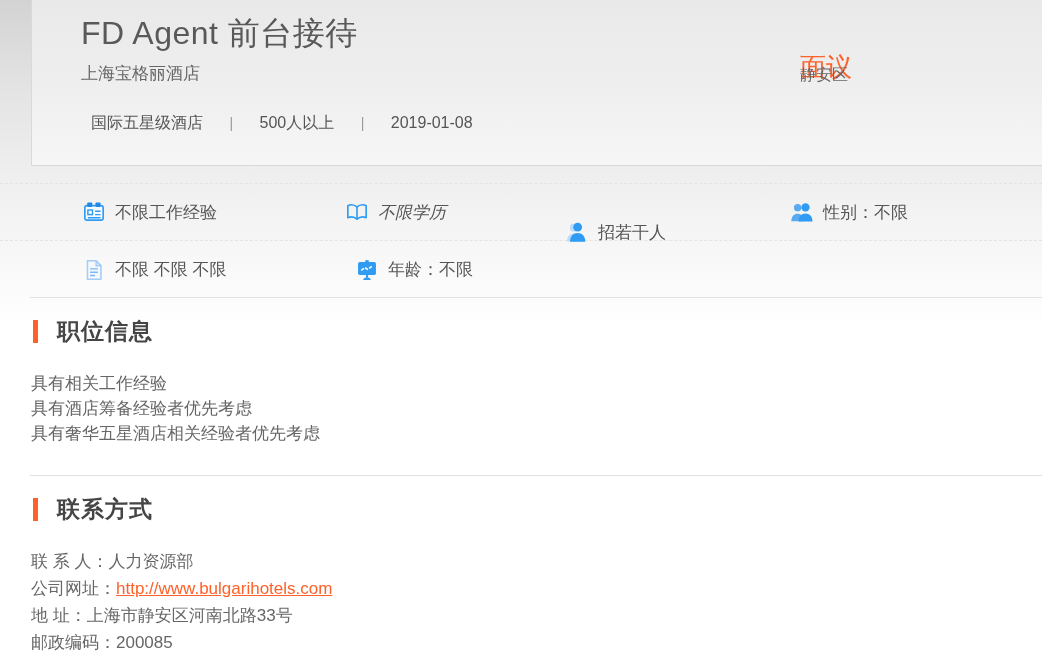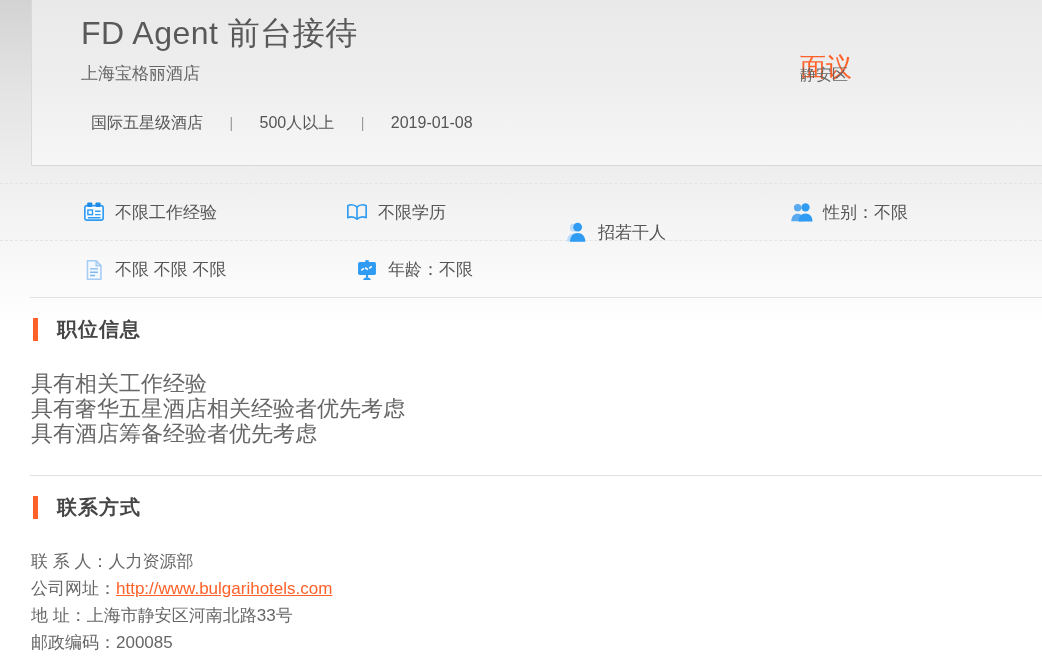--- a/index.html
+++ b/index.html
@@ -21,29 +21,29 @@
   .meta-row .sep { color:#999; padding:0 22px; font-size:14px; }
   .salary { position:absolute; left:768px; top:16px; font-size:26px; color:var(--accent);margin-top:36px; }
   .district { position:absolute; left:768px; top:67px; font-size:16px; color:#666; }
   
   .req-table { position:absolute; top:183px; left:0; right:0; border-top:1px dashed #e4e4e4; }
   .req-row { display:flex; align-items:center; height:57px; padding-left:82px; }
   .req-row.first { border-bottom:1px dashed #e4e4e4; }
   .req-item { display:flex; align-items:center; }
   .req-item .icon { width:24px; height:24px; margin-right:9px; display:inline-flex; }
   .req-item .label { font-size:17px; color:#555; }
-  .w1 { width:263px; } .w2 { width:220px; } .w3 { width:225px;margin-top:40px; } .w4 { width:273px; }
+  .w1 { width:263px; } .w2 { width:220px;font-style:italic; } .w3 { width:225px;margin-top:40px; } .w4 { width:273px; }
   
   .divider { position:absolute; left:30px; right:0; border-top:1px solid #e1e1e1; }
   .d1 { top:297px; } .d2 { top:475px; }
   .section-header { position:absolute; left:33px; display:flex; align-items:center; }
   .sh1 { top:316px; } .sh2 { top:494px; }
   .accent-bar { width:5px; height:23px; background:var(--accent); margin-right:19px; }
-  .section-title { font-size:20px; font-weight:bold; color:#454545; letter-spacing:1px;font-family:Liberation Serif, serif; }
-  .job-desc { position:absolute; left:31px; top:371px; font-size:22px; color:#666; line-height:25px; }
+  .section-title { font-size:23px; font-weight:bold; color:#454545; letter-spacing:1px;font-family:Liberation Serif, serif; }
+  .job-desc { position:absolute; left:31px; top:371px; font-size:17px; color:#666; line-height:25px; }
   .contact-body { position:absolute; left:31px; top:548px; font-size:17px; color:#666; line-height:27px; }
   .contact-line .lbl { color:#666; }
   .website-link { color:var(--accent); text-decoration:underline; }
   :root { --accent:#ff6129; }
 </style>
 </head>
 <body>
 
 <div class="page">
 
@@ -133,22 +133,22 @@
     </div>
   </div>
 
   <div class="divider d1"></div>
   <div class="section-header sh1">
     <span class="accent-bar"></span>
     <span class="section-title">职位信息</span>
   </div>
   <div class="job-desc">
     <div>具有相关工作经验</div>
+    <div>具有酒店筹备经验者优先考虑</div>
     <div>具有奢华五星酒店相关经验者优先考虑</div>
-    <div>具有酒店筹备经验者优先考虑</div>
   </div>
 
   <div class="divider d2"></div>
   <div class="section-header sh2">
     <span class="accent-bar"></span>
     <span class="section-title">联系方式</span>
   </div>
   <div class="contact-body">
     <div class="contact-line">
       <span class="lbl">联 系 人：</span><span>人力资源部</span>

